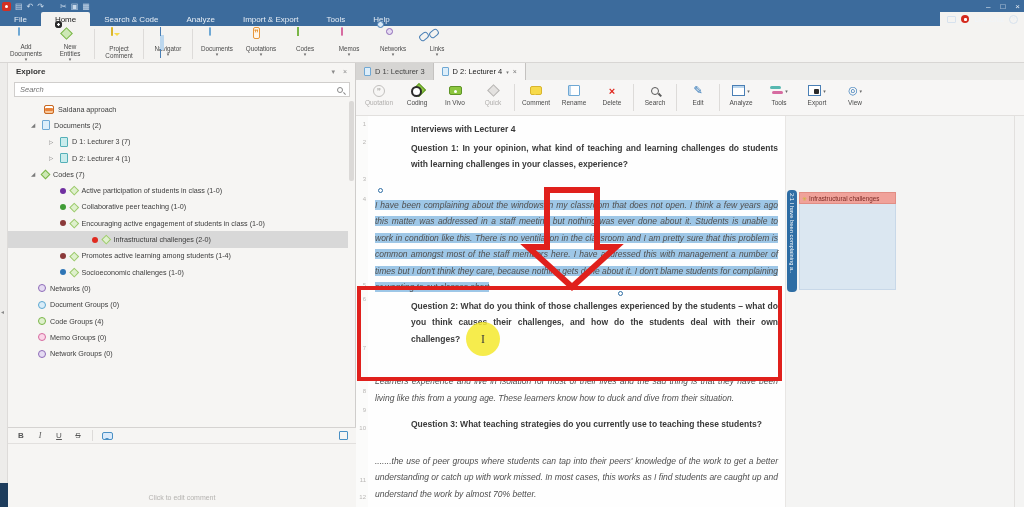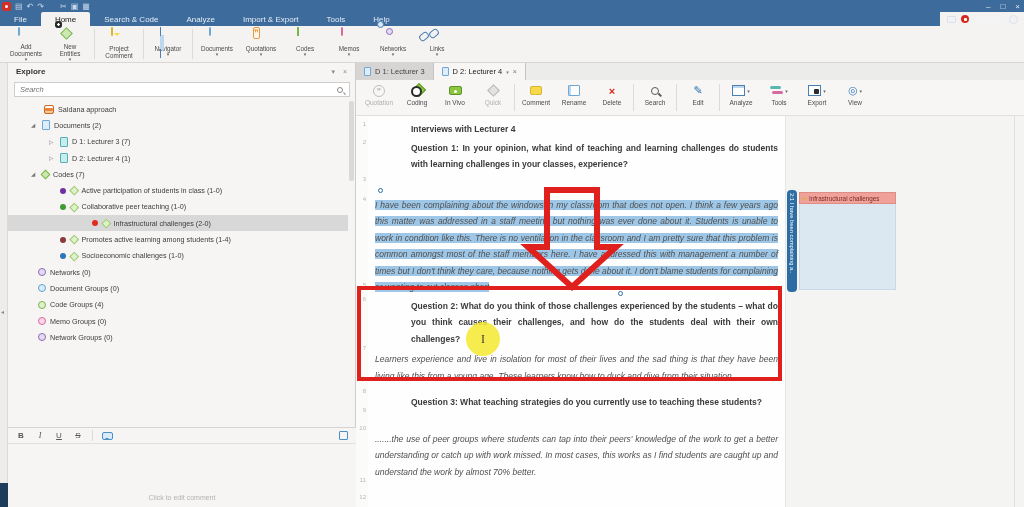--- a/index.html
+++ b/index.html
@@ -301,20 +301,25 @@
       <div class="trow" style="padding-left:52px">
         <span class="dot" style="background:#7030a0"></span>
         <span class="dmd"></span>
         <span class="tl">Active participation of students in class (1-0)</span>
       </div>
       <div class="trow" style="padding-left:52px">
         <span class="dot" style="background:#3f9c35"></span>
         <span class="dmd"></span>
         <span class="tl">Collaborative peer teaching (1-0)</span>
       </div>
+      <div class="trow" style="padding-left:52px">
+        <span class="dot" style="background:#8b3a3a"></span>
+        <span class="dmd"></span>
+        <span class="tl">Encouraging active engagement of students in class (1-0)</span>
+      </div>
       <div class="trow sel" style="padding-left:84px">
         <span class="dot" style="background:#e02b20"></span>
         <span class="dmd"></span>
         <span class="tl">Infrastructural challenges (2-0)</span>
       </div>
       <div class="trow" style="padding-left:52px">
         <span class="dot" style="background:#8b3a3a"></span>
         <span class="dmd"></span>
         <span class="tl">Promotes active learning among students (1-4)</span>
       </div>
@@ -477,21 +482,21 @@
         <span class="lnum" style="top:309px">10</span>
         <span class="lnum" style="top:361px">11</span>
         <span class="lnum" style="top:378px">12</span>
       </div>
 
       <div id="page">
         <p class="p-b">Interviews with Lecturer 4</p>
         <p class="p-b" style="margin-top:2px">Question 1: In your opinion, what kind of teaching and learning challenges do students with learning challenges in your classes, experience?</p>
         <p class="p-i" style="margin-top:24px"><span class="hl">I have been complaining about the windows in my classroom that does not open. I think a few years ago this matter was addressed in a staff meeting but nothing was ever done about it. Students is unable to work in condition like this. There is no ventilation in the classroom and I am pretty sure that this problem is common amongst most of the staff members here. I have addressed this with management a number of times but I don't think they care, because nothing gets done about it. I don't blame students for complaining or wanting to cut classes short</span></p>
         <p class="p-b" style="margin-top:2px">Question 2:  What do you think of those challenges experienced by the students – what do you think causes their challenges, and how do the students deal with their own challenges?</p>
-        <p class="p-i" style="margin-top:4px">Learners experience and live in isolation for most of their lives and the sad thing is that they have been living like this from a young age. These learners know how to duck and dive from their situation.</p>
+        <p class="p-i" style="margin-top:26px">Learners experience and live in isolation for most of their lives and the sad thing is that they have been living like this from a young age. These learners know how to duck and dive from their situation.</p>
         <p class="p-b" style="margin-top:10px">Question 3:  What teaching strategies do you currently use to teaching these students?</p>
         <p class="p-i" style="margin-top:20px">.......the use of peer groups where students can tap into their peers' knowledge of the work to get a better understanding or catch up with work missed. In most cases, this works as I find students are caught up and understand the work by almost 70% better.</p>
       </div>
 
       <div id="margin-right-line"></div>
 
       <div id="quote-bar">
         <span>2:1 I have been complaining a..</span>
       </div>
       <div id="code-card-header">

